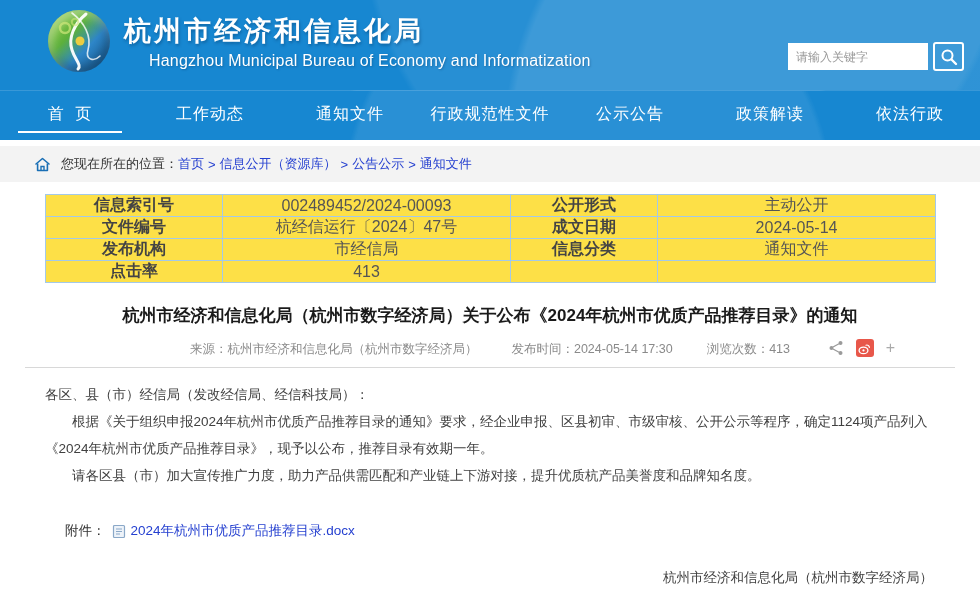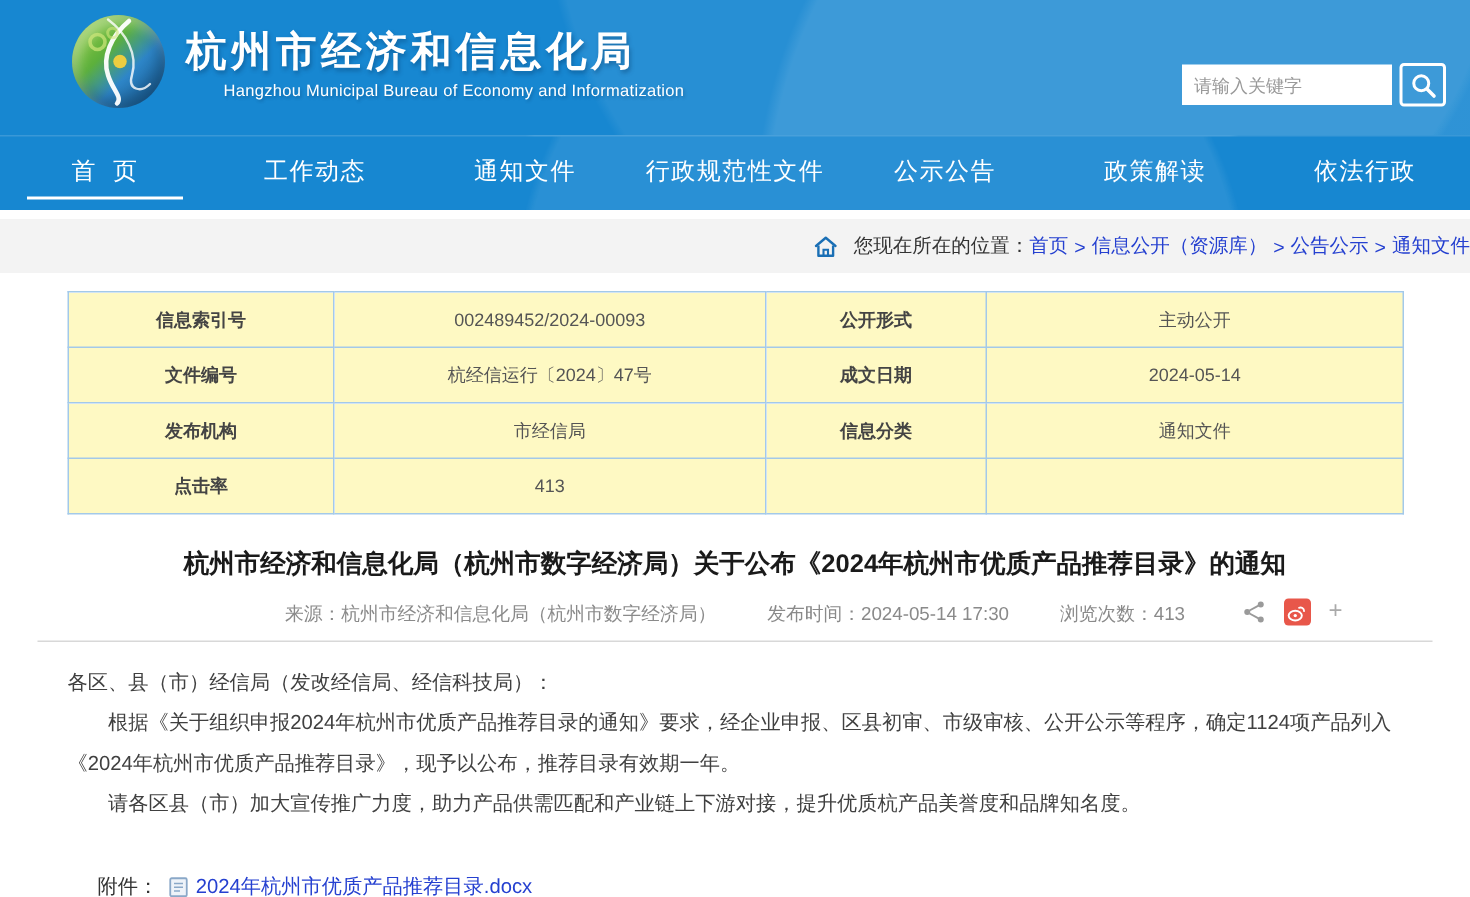--- a/index.html
+++ b/index.html
@@ -10,50 +10,50 @@
   .banner { position:relative; height:90px; background:#1787d1;
     background-image:radial-gradient(circle at 85% 160%, rgba(255,255,255,.10) 0 38%, transparent 39%),
                      radial-gradient(circle at 70% -90%, rgba(255,255,255,.07) 0 45%, transparent 46%); }
   .brand { position:absolute; left:48px; top:10px; display:flex; align-items:center; }
   .logo { width:62px; height:62px; border-radius:50%; position:relative; flex:0 0 auto;
     background:linear-gradient(135deg,#9ed13e 0%,#5cb03c 38%,#2e86c8 62%,#13568f 100%);
     box-shadow:inset -4px -6px 10px rgba(0,0,0,.25), inset 4px 6px 8px rgba(255,255,255,.35); }
   .logo svg { position:absolute; left:0; top:0; }
   .brand-text { margin-left:14px; color:#fff; }
   .brand-cn { font-size:27px; font-weight:bold; letter-spacing:3px; text-shadow:1px 2px 3px rgba(0,40,80,.35); }
-  .brand-en { font-size:11px; margin-top:3px; letter-spacing:.2px; text-shadow:1px 1px 2px rgba(0,40,80,.3);padding-left:25px; }
+  .brand-en { font-size:16px; margin-top:3px; letter-spacing:.2px; text-shadow:1px 1px 2px rgba(0,40,80,.3);padding-left:25px; }
   .search { position:absolute; right:16px; top:42px; display:flex; align-items:center; }
   .search input { width:140px; height:27px; border:none; outline:none; padding:0 8px;
     font-size:12px; color:#333; background:#fff; }
   .search input::placeholder { color:#999; }
   .search-btn { width:31px; height:29px; margin-left:5px; background:transparent;
     border:2px solid #fff; border-radius:3px; display:flex; align-items:center;
     justify-content:center; cursor:pointer; }
 
   
   .nav { height:50px; background:#1787d1; display:flex; border-top:1px solid rgba(255,255,255,.15);
     background-image:radial-gradient(circle at 60% 220%, rgba(255,255,255,.08) 0 40%, transparent 41%); }
   .nav-item { position:relative; flex:1; text-align:center; line-height:48px; color:#fff;
     font-size:16px; letter-spacing:1px; cursor:pointer;font-family:Liberation Mono, monospace; }
   .nav-item.active::after { content:""; position:absolute; left:18px; right:18px; bottom:7px;
     height:2px; background:#fff; }
 
   
   .crumb-gap { height:6px; background:#fff; }
   .breadcrumb { height:36px; background:#f3f3f3; display:flex; align-items:center;
-    padding-left:34px; font-size:13px; color:#333;justify-content:flex-end; }
+    padding-left:34px; font-size:13px; color:#333; }
   .breadcrumb .home-icon { margin-right:10px; display:flex; }
   .breadcrumb a { color:#2540d0; text-decoration:none; cursor:pointer; }
   .breadcrumb .sep { color:#2540d0; margin:0 4px; }
 
   
   .content { padding:12px 45px 0 45px; }
   table.info { width:890px; border-collapse:collapse; table-layout:fixed; }
-  table.info td { border:1px solid #a3c9e9; height:37px; text-align:center;
-    font-size:12px; color:#555; background:#fef9c3; overflow:hidden; white-space:nowrap; }
+  table.info td { border:1px solid #a3c9e9; height:21px; text-align:center;
+    font-size:16px; color:#555; background:#fde047; overflow:hidden; white-space:nowrap; }
   table.info td.lbl { font-weight:bold; color:#444; }
   .c1{width:177px}.c2{width:288px}.c3{width:147px}.c4{width:278px}
 
   
   .art-title { margin-top:21px; text-align:center; font-size:17px; font-weight:bold;
     color:#1a1a1a; line-height:23px; padding:0 55px; }
   .meta-wrap { position:relative; margin:14px 0 0 0; border-bottom:1px solid #d8d8d8;
     padding-bottom:9px; margin-left:-20px; margin-right:-20px; }
   .meta { display:flex; justify-content:center; gap:34px; font-size:12.5px; color:#8a8a8a; }
   .share-box { position:absolute; right:60px; top:-2px; display:flex; align-items:center; gap:12px; }

